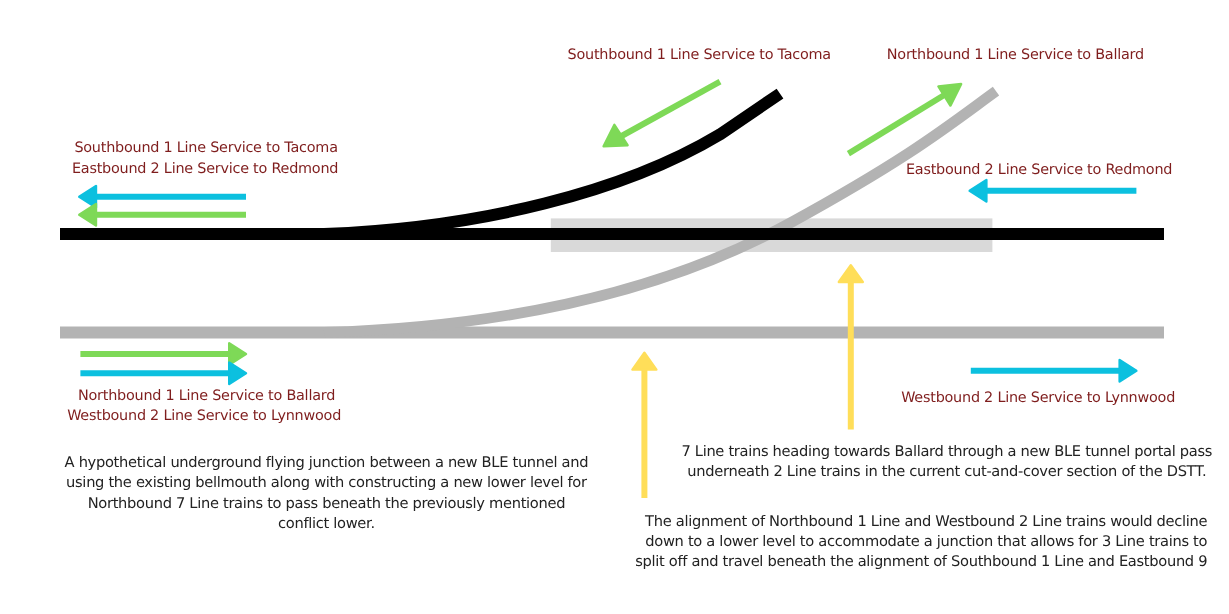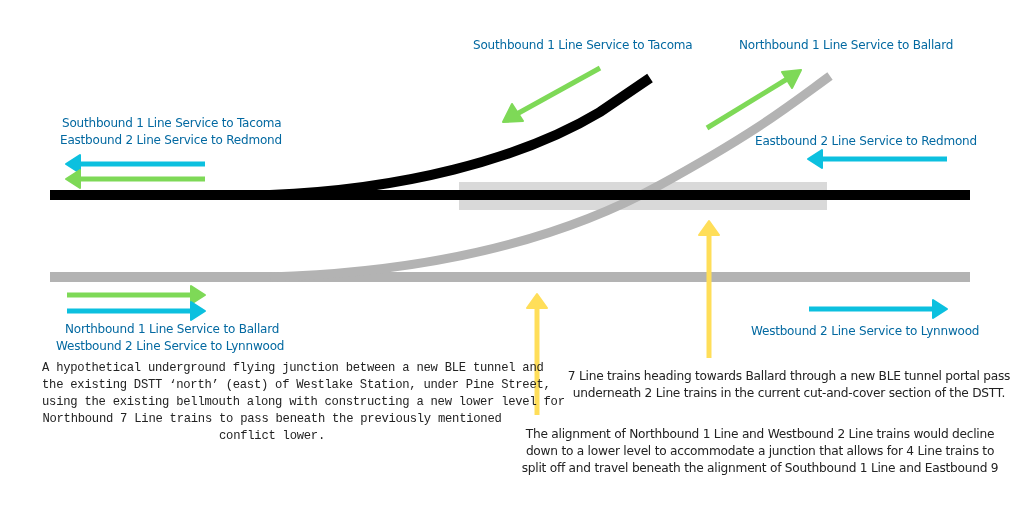--- a/index.html
+++ b/index.html
@@ -1,19 +1,19 @@
 <!DOCTYPE html>
 <html><head>
 <meta charset="utf-8">
 <style>
   html, body { margin: 0; padding: 0; background: #ffffff; }
   body { width: 1024px; height: 512px; position: relative; overflow: hidden;
          font-family: "DejaVu Sans", sans-serif; color: #1f1f1f; }
   svg.diagram { position: absolute; left: 0; top: 0; }
-  .lbl { position: absolute; font-size: 12px; line-height: 17px; white-space: nowrap; color: #0369a1; letter-spacing: -0.2px; }
+  .lbl { position: absolute; font-size: 12px; line-height: 17px; white-space: nowrap; color: #7f1d1d; letter-spacing: -0.2px; }
   .para { position: absolute; font-size: 12.2px; line-height: 17px; text-align: center; color: #222; letter-spacing: -0.25px; }
   .para span { display: block; white-space: nowrap; }
 </style>
 </head>
 <body>
 
 <svg class="diagram" width="1024" height="512" viewBox="0 0 1024 512">
 
   <rect class="c-zone" x="459" y="182" width="368" height="28" fill="#d9d9d9" stroke-linejoin="round"></rect>
 
@@ -79,30 +79,29 @@
 <div class="lbl" style="left:62px; top:115px;">Southbound 1 Line Service to Tacoma</div>
 <div class="lbl" style="left:60px; top:132px;">Eastbound 2 Line Service to Redmond</div>
 
 <div class="lbl" style="left:755px; top:133px;">Eastbound 2 Line Service to Redmond</div>
 
 <div class="lbl" style="left:65px; top:321px;">Northbound 1 Line Service to Ballard</div>
 <div class="lbl" style="left:56px; top:338px;">Westbound 2 Line Service to Lynnwood</div>
 
 <div class="lbl" style="left:751px; top:323px;">Westbound 2 Line Service to Lynnwood</div>
 
-<div class="para" style="left:42px; top:360px; width:460px;font-family:Liberation Mono, monospace;">
+<div class="para" style="left:42px; top:377px; width:460px;">
   <span>A hypothetical underground flying junction between a new BLE tunnel and</span>
-  <span>the existing DSTT ‘north’ (east) of Westlake Station, under Pine Street,</span>
   <span>using the existing bellmouth along with constructing a new lower level for</span>
   <span>Northbound 7 Line trains to pass beneath the previously mentioned</span>
   <span>conflict lower.</span>
 </div>
 
 <div class="para" style="left:554px; top:368px; width:470px;">
   <span>7 Line trains heading towards Ballard through a new BLE tunnel portal pass</span>
   <span>underneath 2 Line trains in the current cut-and-cover section of the DSTT.</span>
 </div>
 
-<div class="para" style="left:514px; top:426px; width:492px;">
+<div class="para" style="left:514px; top:426px; width:492px;text-align:right;">
   <span>The alignment of Northbound 1 Line and Westbound 2 Line trains would decline</span>
-  <span>down to a lower level to accommodate a junction that allows for 4 Line trains to</span>
+  <span>down to a lower level to accommodate a junction that allows for 3 Line trains to</span>
   <span>split off and travel beneath the alignment of Southbound 1 Line and Eastbound 9</span>
 </div>
 
 </body></html>

